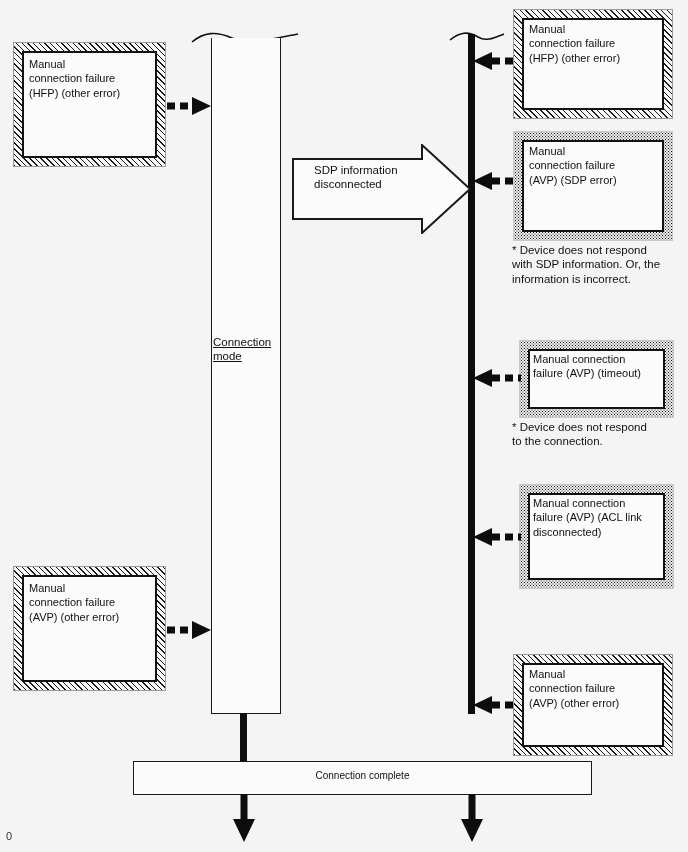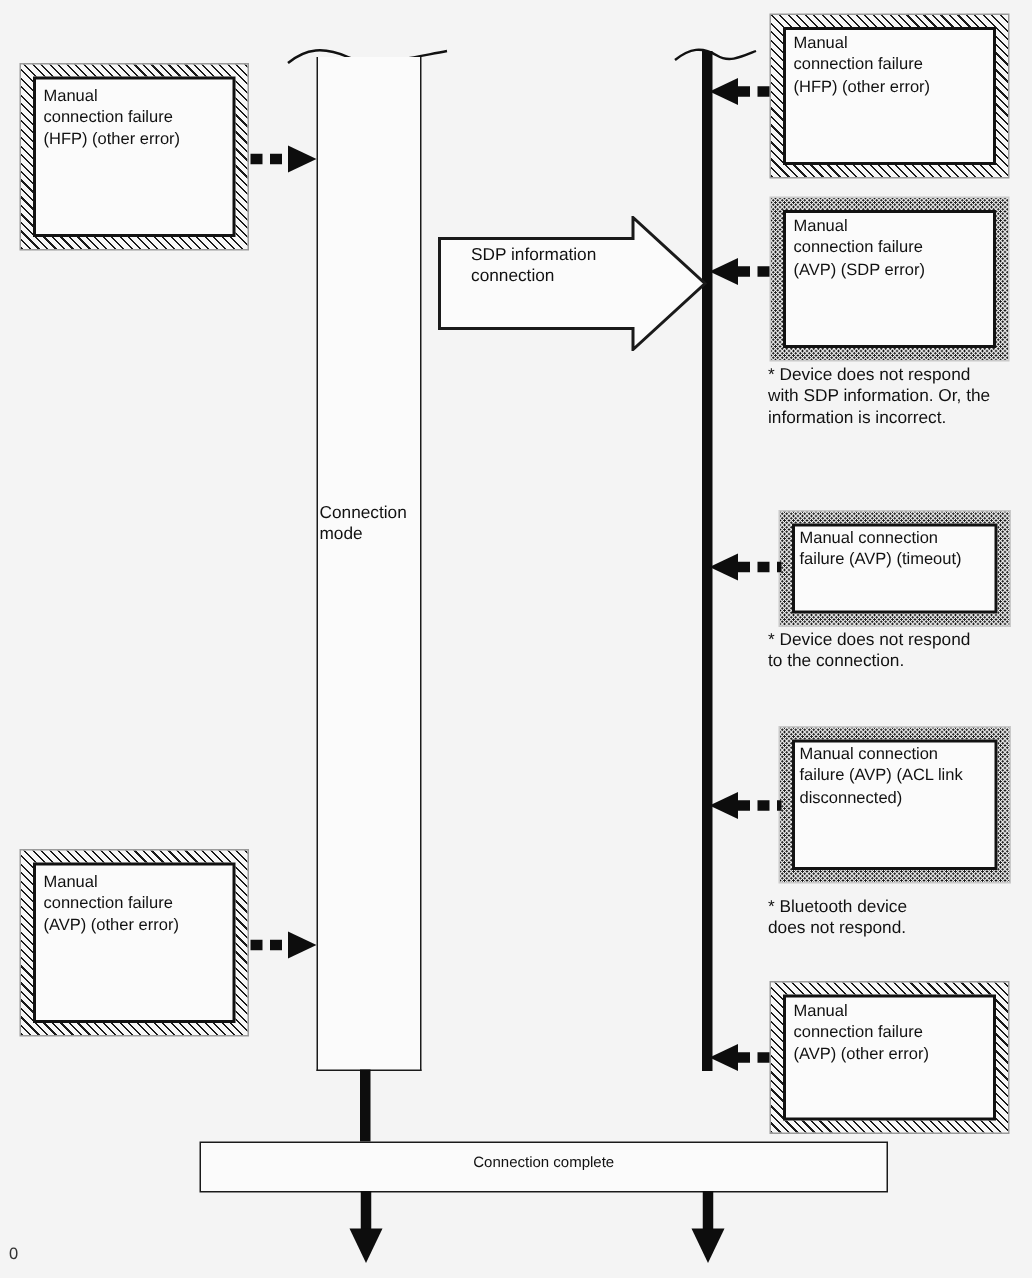--- a/index.html
+++ b/index.html
@@ -69,20 +69,21 @@
     background:#fbfbfb;
     border:1px solid #1a1a1a;
     border-top:none;
     box-sizing:border-box;
   }
   #conn-mode-label{
     position:absolute;
     left:213px;top:335px;width:70px;
     font-size:11.5px;line-height:14.3px;color:#111;
     white-space:pre-line;
+    text-decoration:underline;
   }
 
   
   #right-lifeline{
     position:absolute;
     left:468px;top:34px;width:7px;height:680px;
     background:#0d0d0d;
   }
 
   
@@ -137,21 +138,21 @@
   <div id="conn-mode-label">Connection
 mode</div>
 
   <div id="right-lifeline"></div>
 
   <div class="blockarrow" style="left:292px;top:144px;width:180px;height:90px;">
     <svg width="180" height="90" viewBox="0 0 180 90">
       <path d="M1,15 L130,15 L130,1 L178,45 L130,89 L130,75 L1,75 Z" fill="#fbfbfb" stroke="#1a1a1a" stroke-width="2" stroke-linejoin="miter"></path>
     </svg>
     <div class="txt" style="left:22px;top:19px;width:140px;">SDP information
-connection</div>
+disconnected</div>
   </div>
 
 
   <div class="errbox hatch" style="left:13px;top:42px;width:153px;height:125px;">
     <div class="frame"></div>
     <div class="inner"></div>
     <div class="label" style="left:16px;top:15px;right:12px;">Manual
 connection failure
 (HFP) (other error)</div>
   </div>
@@ -230,22 +231,20 @@
     <div class="label" style="left:14px;top:12px;right:3px;">Manual connection
 failure (AVP) (ACL link
 disconnected)</div>
   </div>
   <div class="dashconn" style="left:470px;top:526px;width:52px;height:22px;">
     <svg width="52" height="22" viewBox="0 0 52 22">
       <line x1="22" y1="11" x2="51" y2="11" stroke="#0d0d0d" stroke-width="7" stroke-dasharray="8,5"></line>
       <path d="M22,2 L3,11 L22,20 Z" fill="#0d0d0d"></path>
     </svg>
   </div>
-  <div class="note" style="left:512px;top:598px;width:176px;">* Bluetooth device
-does not respond.</div>
 
   <div class="errbox hatch" style="left:513px;top:654px;width:160px;height:102px;">
     <div class="frame"></div>
     <div class="inner"></div>
     <div class="label" style="left:16px;top:13px;right:8px;">Manual
 connection failure
 (AVP) (other error)</div>
   </div>
   <div class="dashconn" style="left:470px;top:694px;width:48px;height:22px;">
     <svg width="48" height="22" viewBox="0 0 48 22">

